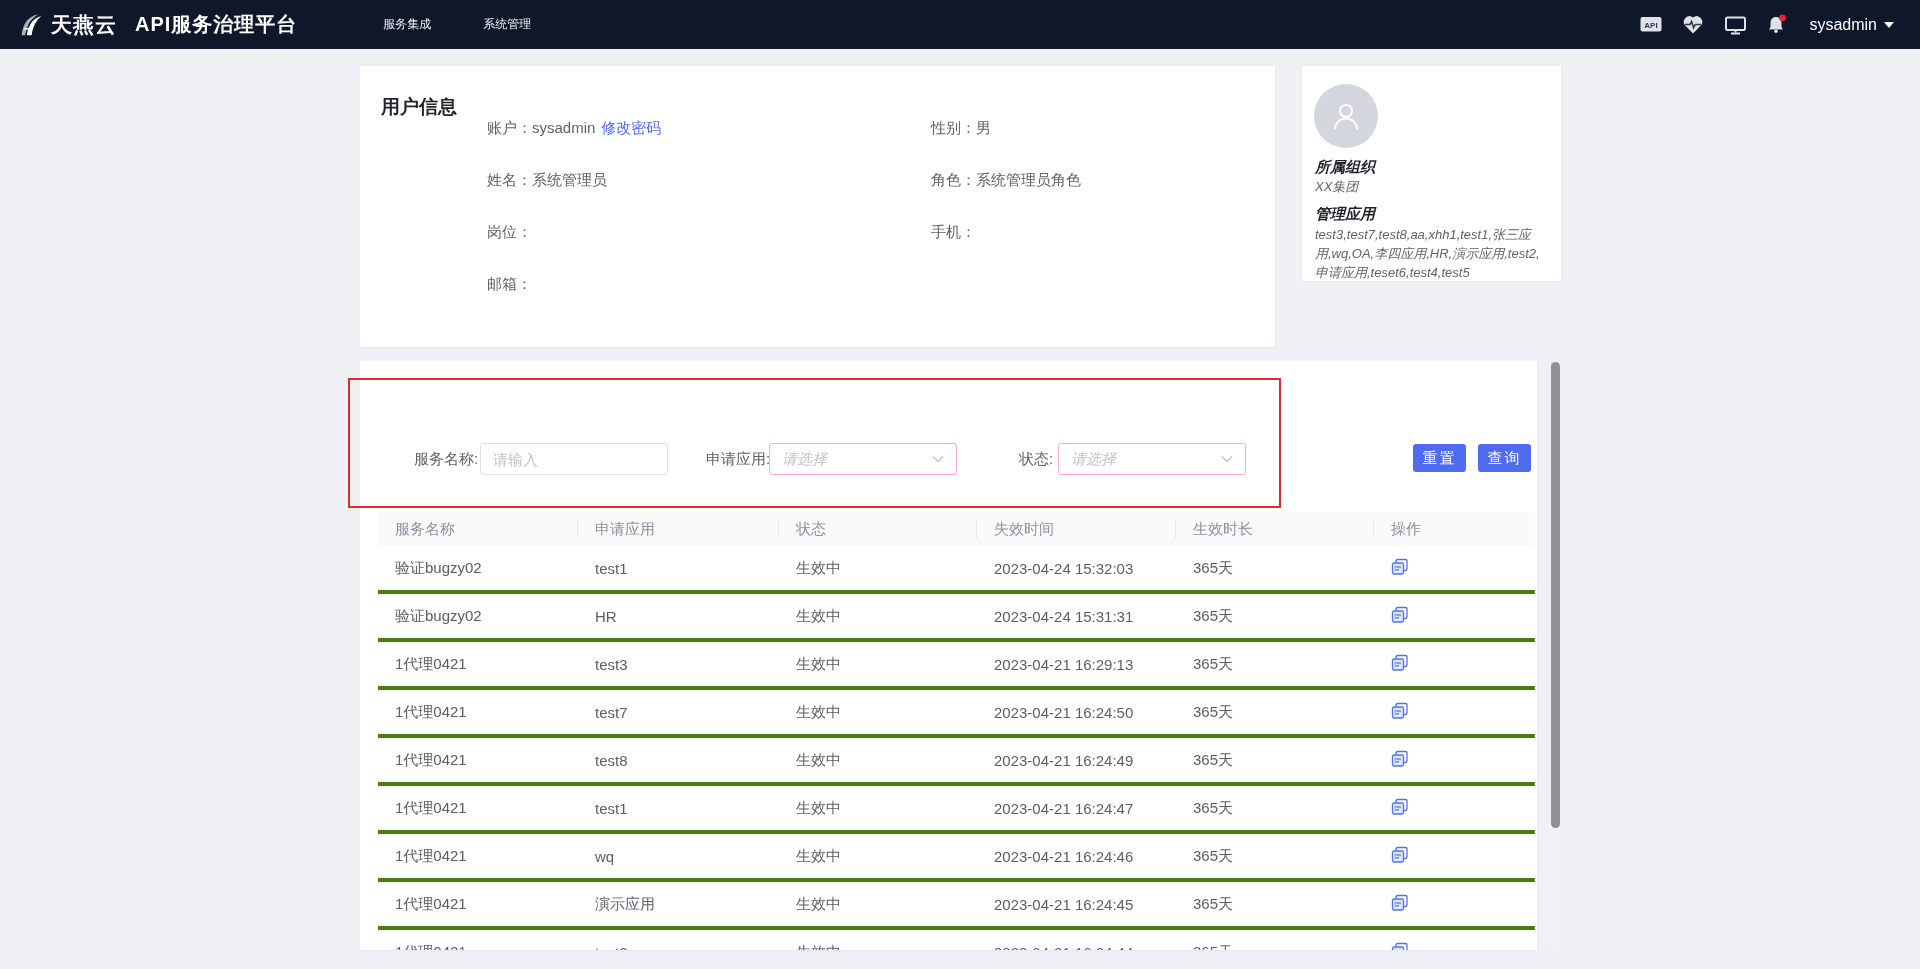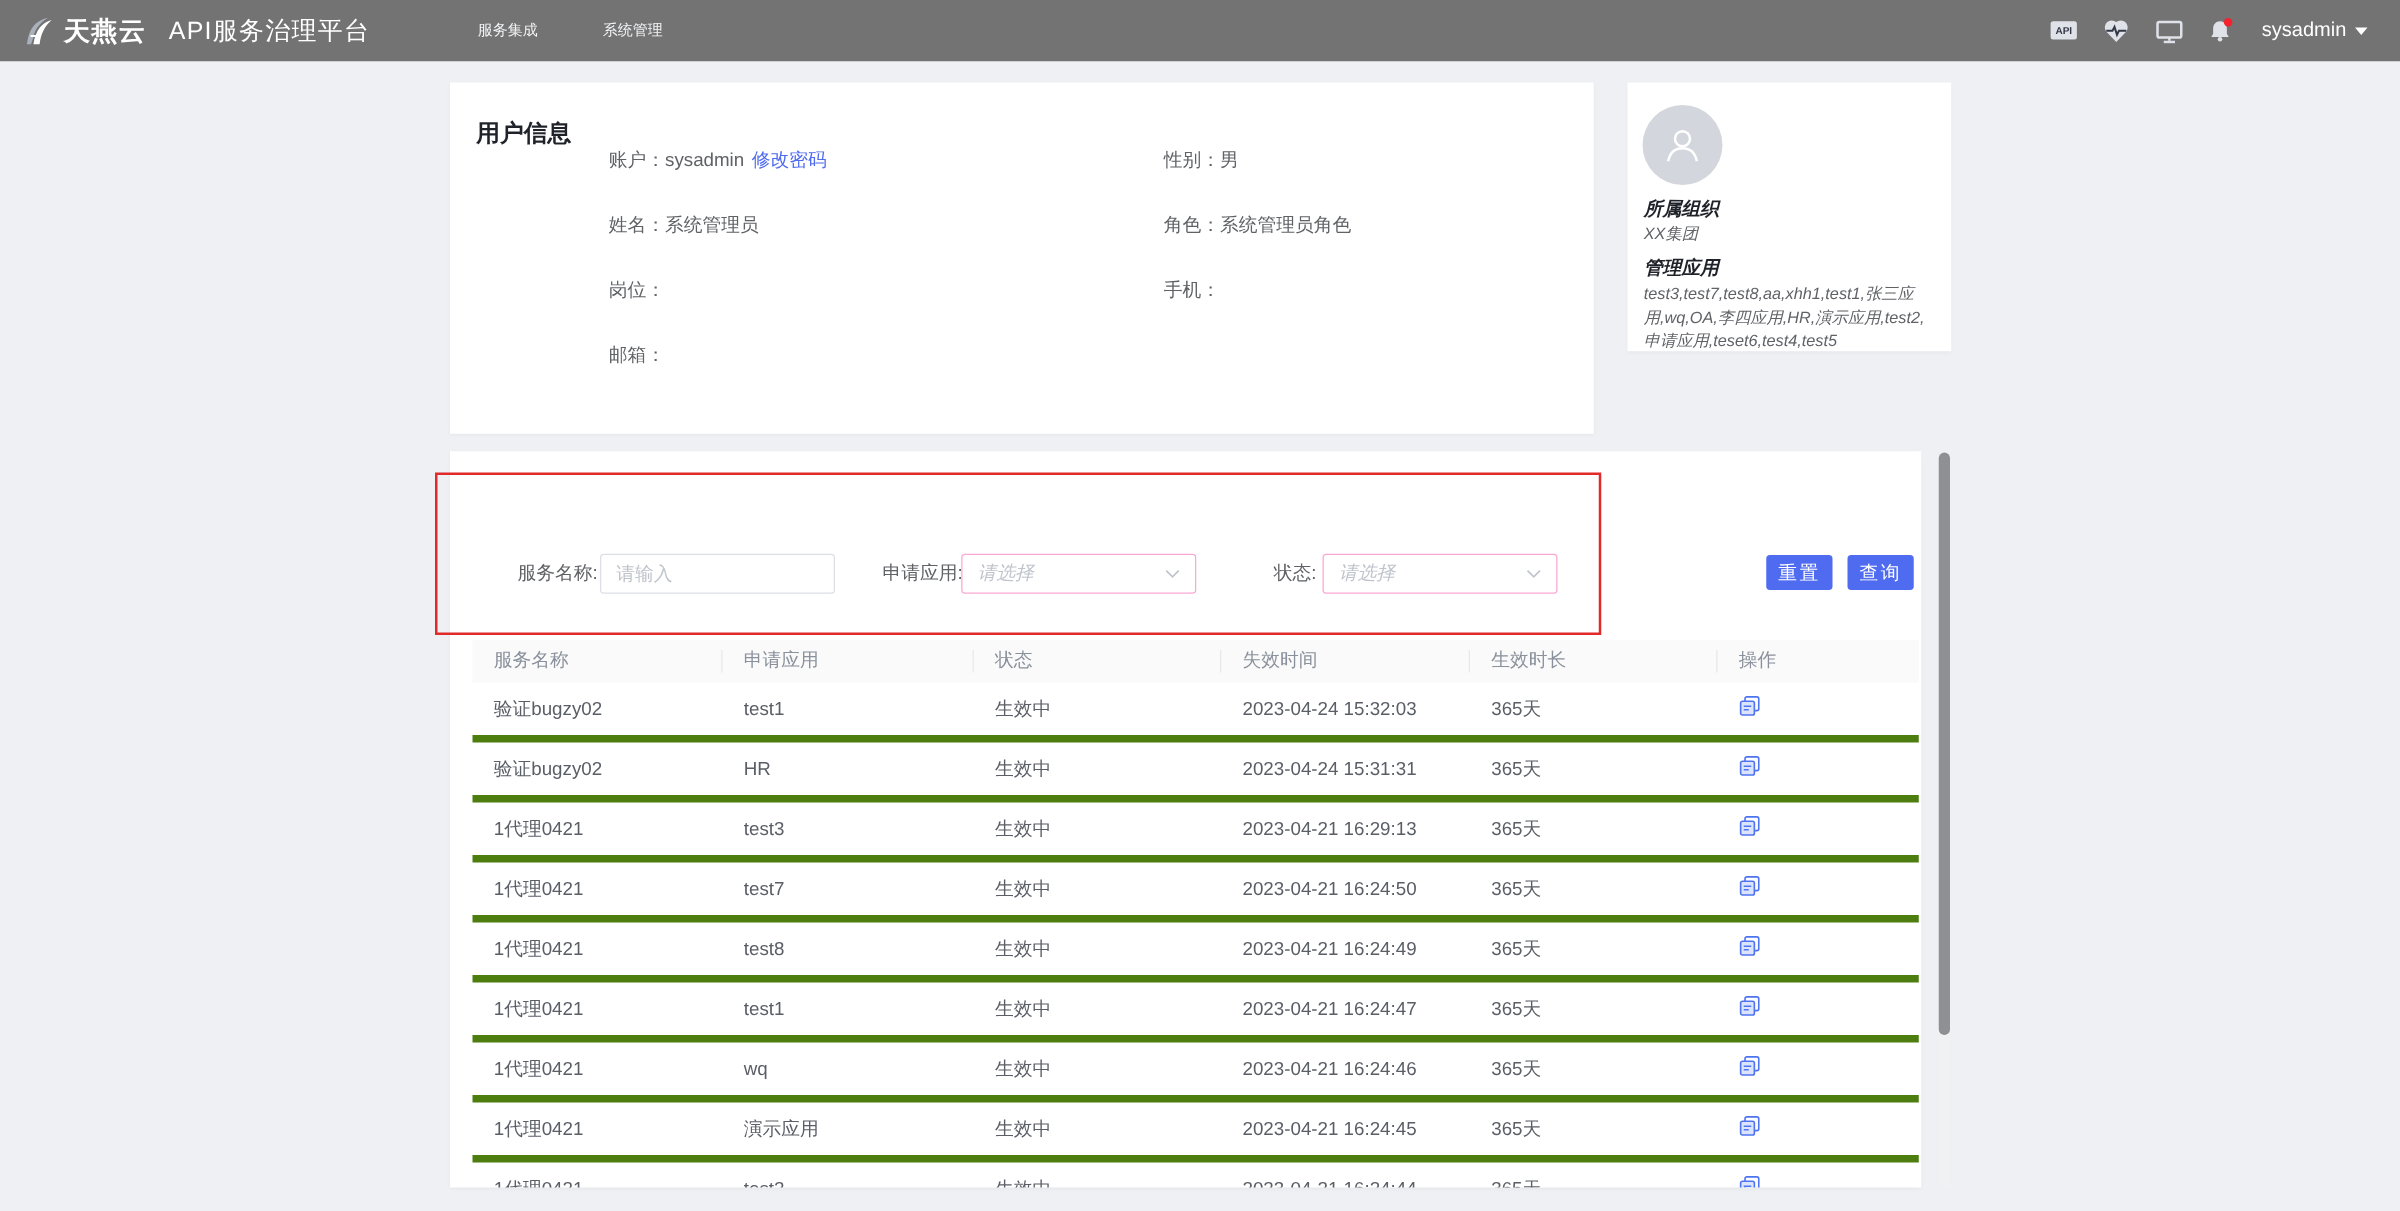--- a/index.html
+++ b/index.html
@@ -5,26 +5,26 @@
   * { margin:0; padding:0; box-sizing:border-box; }
   html,body { width:1920px; height:969px; overflow:hidden; }
   body {
     font-family:"Liberation Sans","DejaVu Sans",sans-serif;
     background:#eef0f4; color:#606266; position:relative;
   }
 
   
   .topnav {
     position:absolute; left:0; top:0; width:1920px; height:49px;
-    background:#737373; display:flex; align-items:center; color:#fff;
+    background:#0f172a; display:flex; align-items:center; color:#fff;
   }
   .brand { display:flex; align-items:center; margin-left:15px; }
   .brand-logo { width:30px; height:30px; margin-right:6px; }
   .brand-name { font-size:21px; font-weight:bold; letter-spacing:1px; }
-  .app-title { font-size:20px; font-weight:normal; margin-left:18px; letter-spacing:1px; }
+  .app-title { font-size:20px; font-weight:bold; margin-left:18px; letter-spacing:1px; }
   .nav-menu { display:flex; margin-left:86px; }
   .nav-item { font-size:12px; color:#f2f3f5; margin-right:52px; cursor:pointer; height:49px; line-height:49px; }
   .nav-right { margin-left:auto; display:flex; align-items:center; padding-right:26px; }
   .nav-icon { width:24px; height:22px; margin-left:18px; position:relative; cursor:pointer; display:flex; align-items:center; justify-content:center; }
   .nav-user { display:flex; align-items:center; margin-left:20px; cursor:pointer; }
   .nav-username { font-size:16px; color:#fff; }
   .caret-down { width:0; height:0; border-left:5px solid transparent; border-right:5px solid transparent; border-top:6px solid #fff; margin-left:7px; }
 
   
   .card { position:absolute; background:#fff; box-shadow:0 1px 3px rgba(0,0,0,0.04); }
@@ -79,21 +79,21 @@
     border-radius:3px; font-size:15px; cursor:pointer; font-family:inherit; letter-spacing:2px;
   }
   .btn-reset { left:1053px; }
   .btn-query { left:1118px; }
 
   
   .table { position:absolute; left:18px; top:151px; width:1157px; }
   .thead { display:flex; height:34px; background:#fafafa; align-items:center; }
   .th { font-size:15px; color:#8a919c; padding-left:17px; border-right:1px solid #e8e8e8; height:18px; line-height:18px; }
   .th:last-child { border-right:none; }
-  .trow { display:flex; height:48px; align-items:center; border-bottom:6px solid #4d7c0f; }
+  .trow { display:flex; height:48px; align-items:center; border-bottom:4px solid #4d7c0f; }
   .tcell { font-size:15px; color:#5a5e66; padding-left:17px; overflow:hidden; white-space:nowrap; }
   .c0 { width:200px; } .c1 { width:201px; } .c2 { width:198px; }
   .c3 { width:199px; } .c4 { width:198px; } .c5 { width:161px; }
   .copy-btn { display:inline-block; width:18px; height:18px; cursor:pointer; }
 
   
   .annotation {
     position:absolute; left:348px; top:378px; width:933px; height:130px;
     border:2px solid #e12a2a; z-index:60; pointer-events:none;
   }

